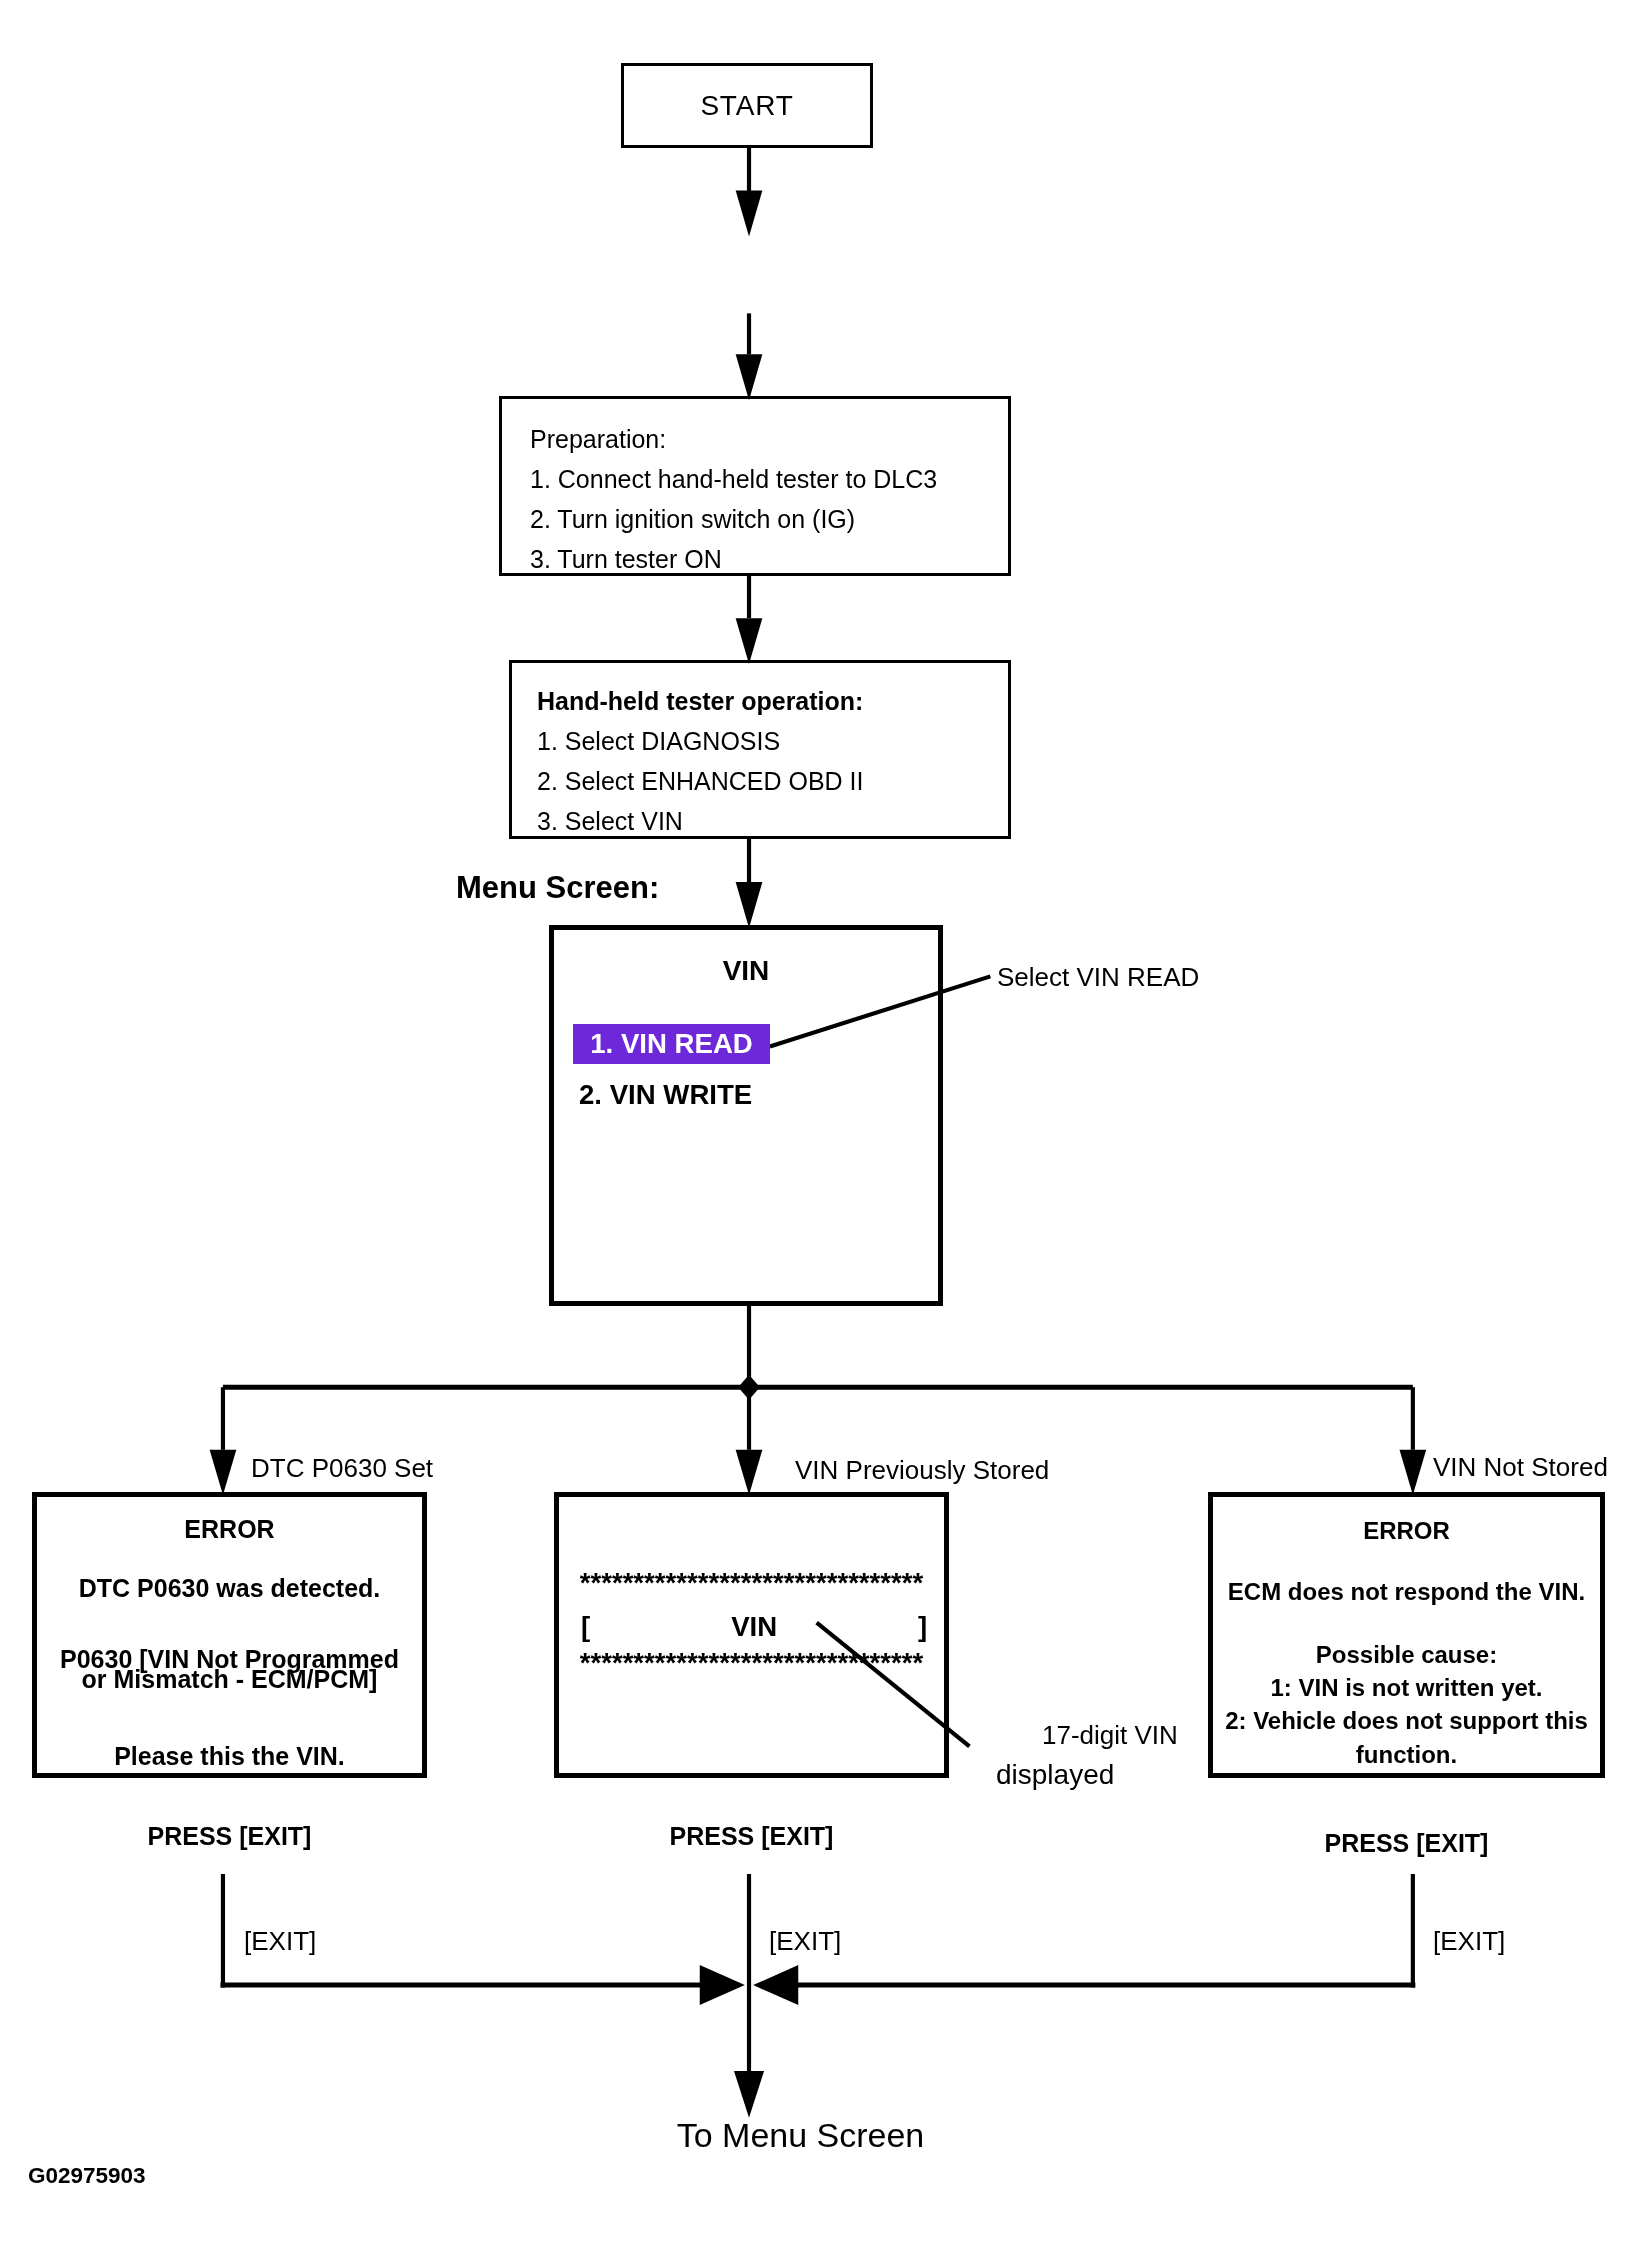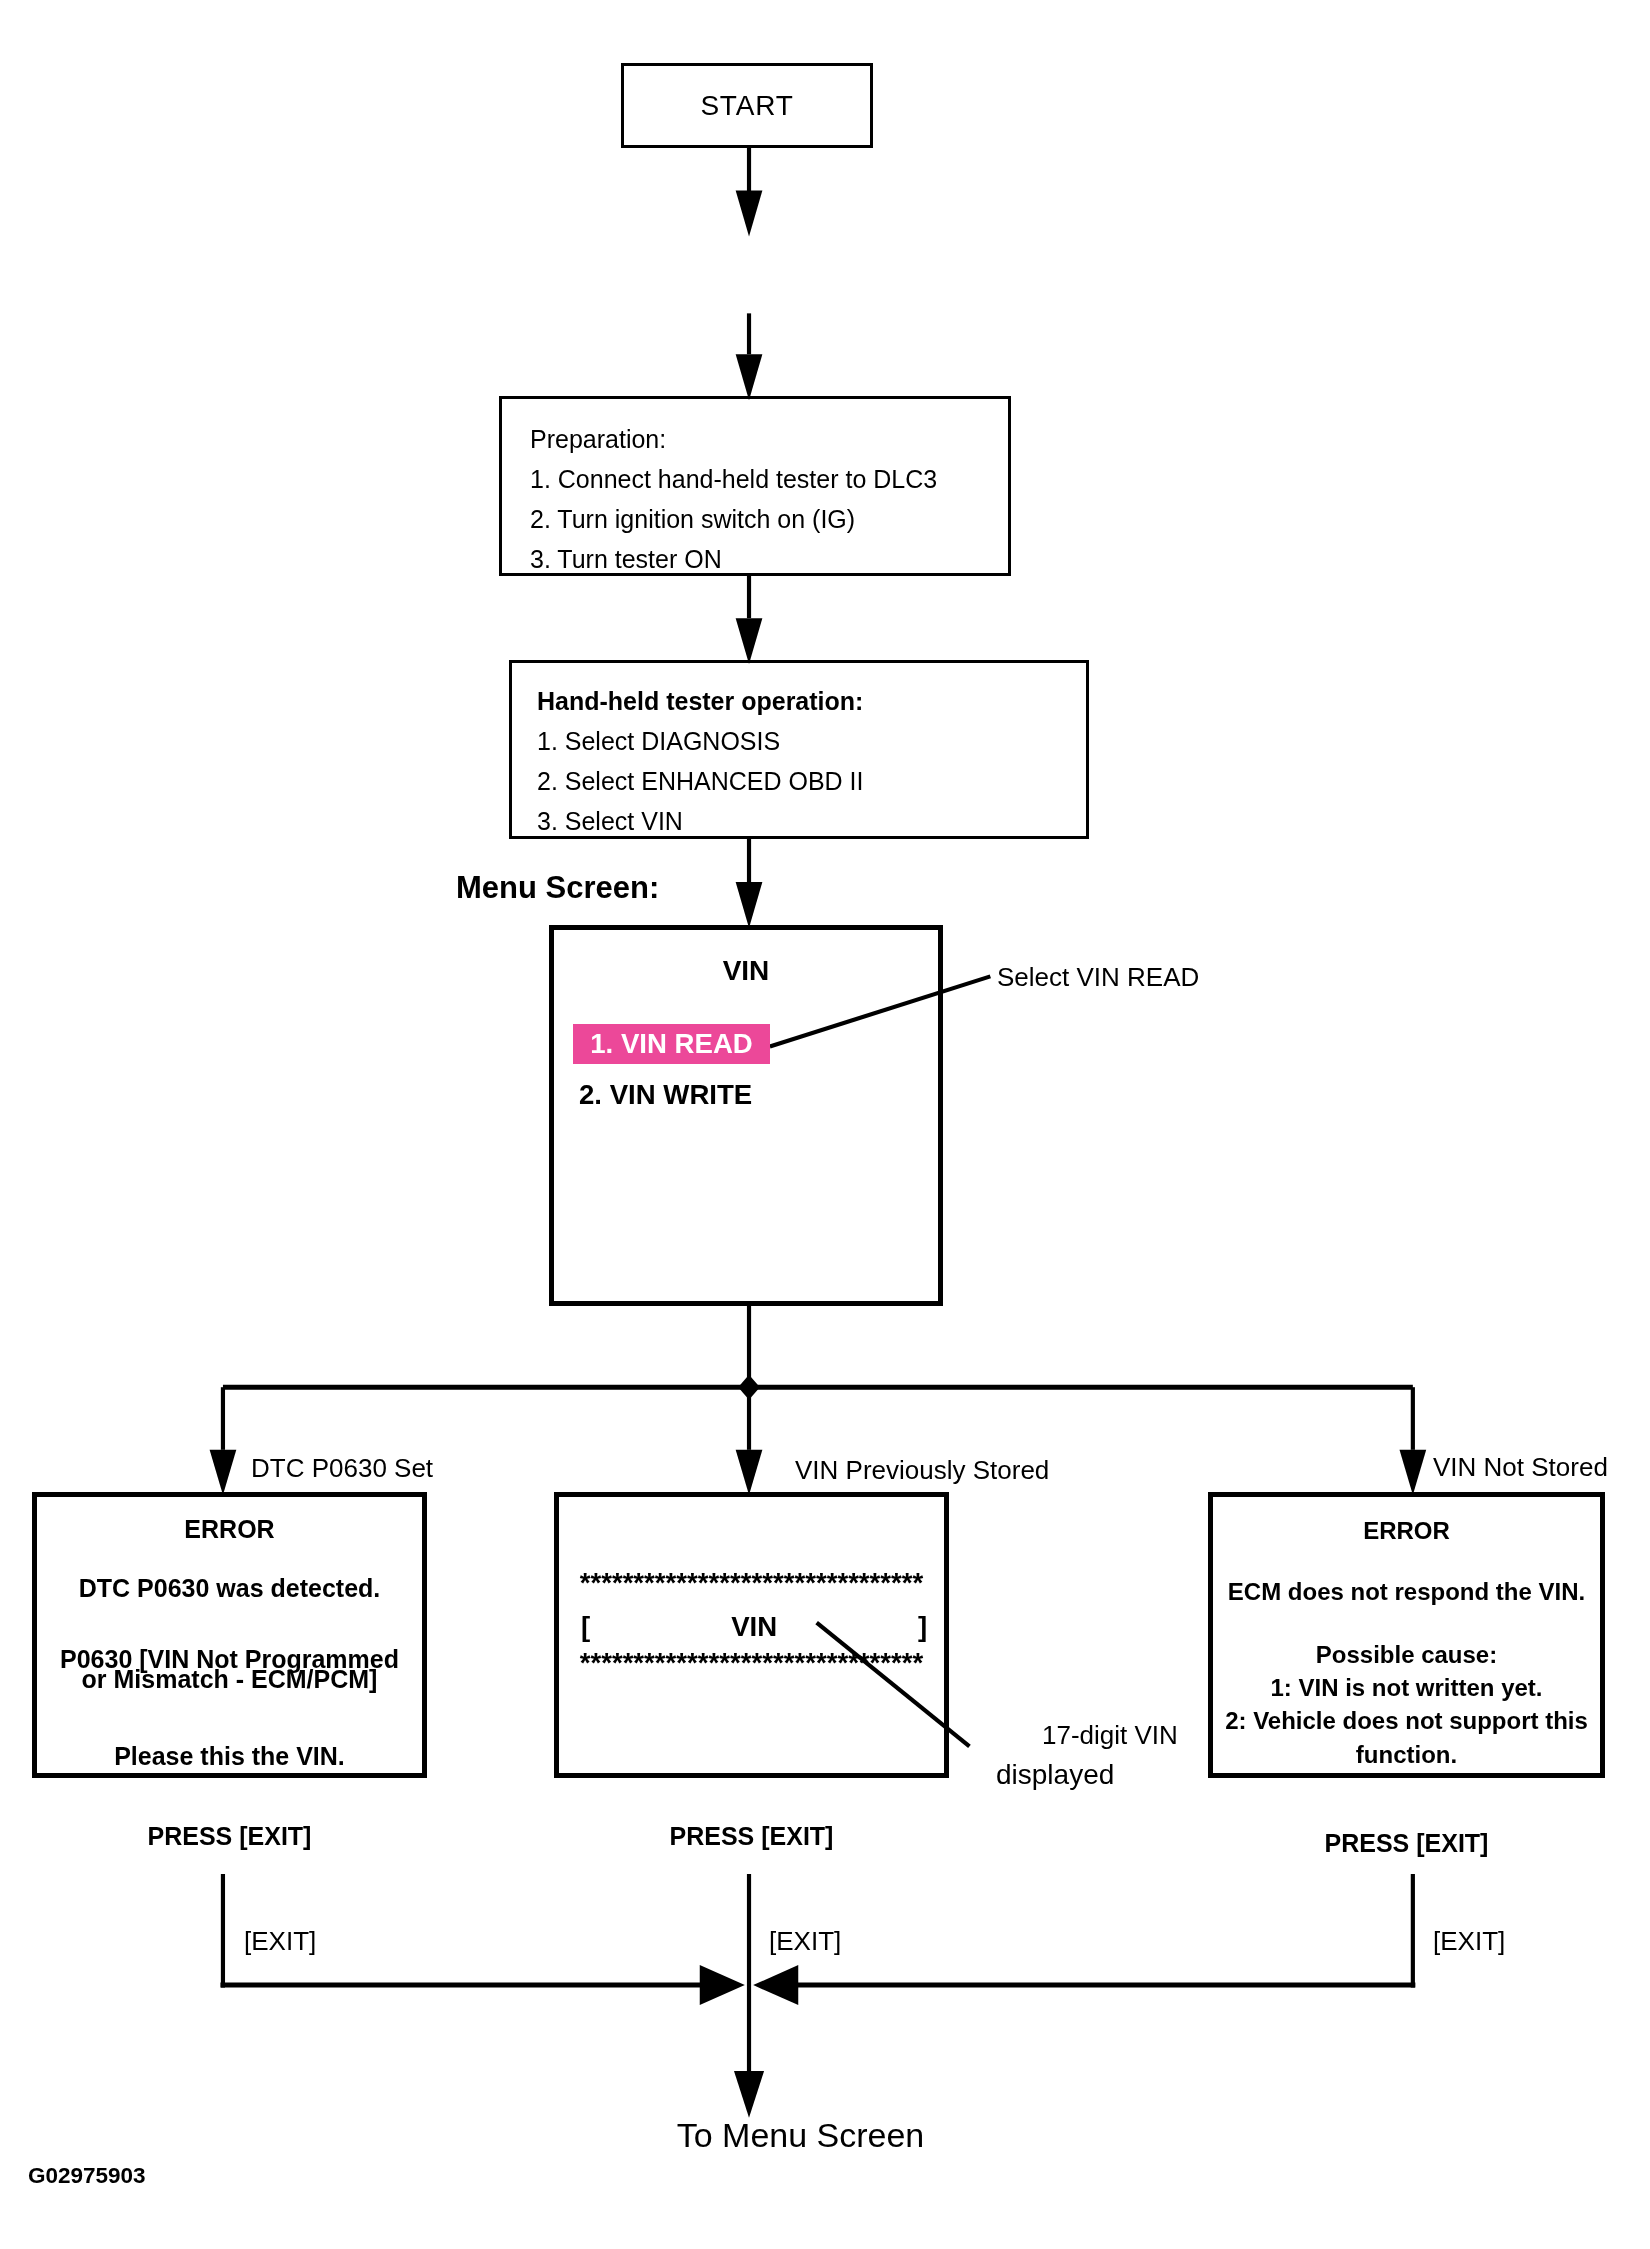--- a/index.html
+++ b/index.html
@@ -14,29 +14,29 @@
   .box7{border:5.8px solid #000;}
   .center-label{display:flex;align-items:center;justify-content:center;text-align:center;}
   .abs{position:absolute;box-sizing:border-box;}
   .lbl{position:absolute;z-index:3;white-space:nowrap;}
 
   .start-box{left:621px;top:63px;width:252px;height:85px;font-size:28px;letter-spacing:0.8px;}
   .confirm-box{left:499px;top:235px;width:512px;height:79px;font-size:25px;}
 
   .prep-box{left:499px;top:396px;width:512px;height:180px;}
   .prep-inner{position:absolute;left:28px;top:20px;font-size:25px;line-height:40px;}
-  .tester-box{left:509px;top:660px;width:580px;height:179px;}
+  .tester-box{left:509px;top:660px;width:502px;height:179px;}
   .tester-inner{position:absolute;left:25px;top:18.4px;font-size:25px;line-height:40px;}
   .bold{font-weight:bold;}
 
   .menu-screen-label{left:456px;top:870px;font-size:31px;font-weight:bold;}
 
   .menu-box{left:549px;top:925px;width:394px;height:381px;}
   .menu-title{left:0;top:25px;width:100%;text-align:center;font-size:28px;font-weight:bold;}
-  .menu-highlight{left:19px;top:94px;width:197px;height:40px;background:#ec4899;color:#fff;
+  .menu-highlight{left:19px;top:94px;width:197px;height:40px;background:#6d28d9;color:#fff;
     display:flex;align-items:center;justify-content:center;font-size:27.6px;font-weight:bold;}
   .menu-item2{left:25px;top:149px;font-size:27.6px;font-weight:bold;white-space:nowrap;}
 
   .select-callout{left:997px;top:962px;font-size:26px;}
 
   .branch-left{left:251px;top:1453px;font-size:26px;}
   .branch-middle{left:795px;top:1455px;font-size:26px;}
   .branch-right{left:1433px;top:1452px;font-size:26px;}
 
   .screen{top:1492px;height:286px;}

